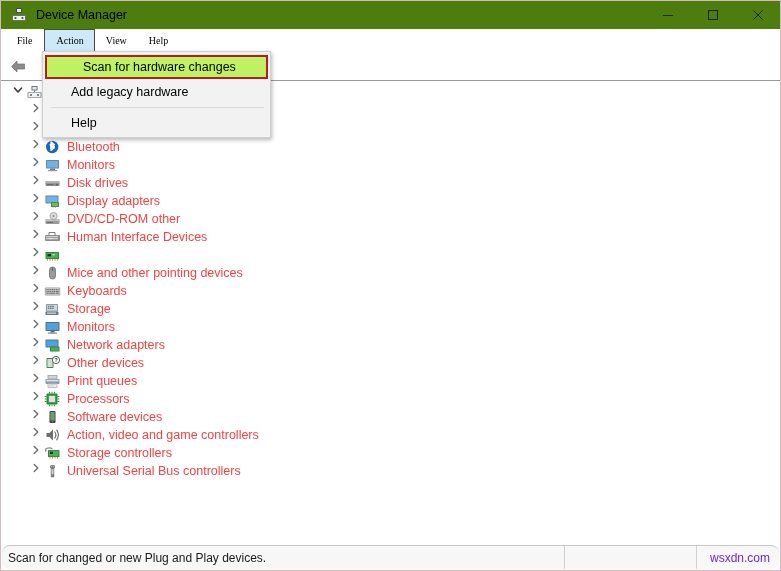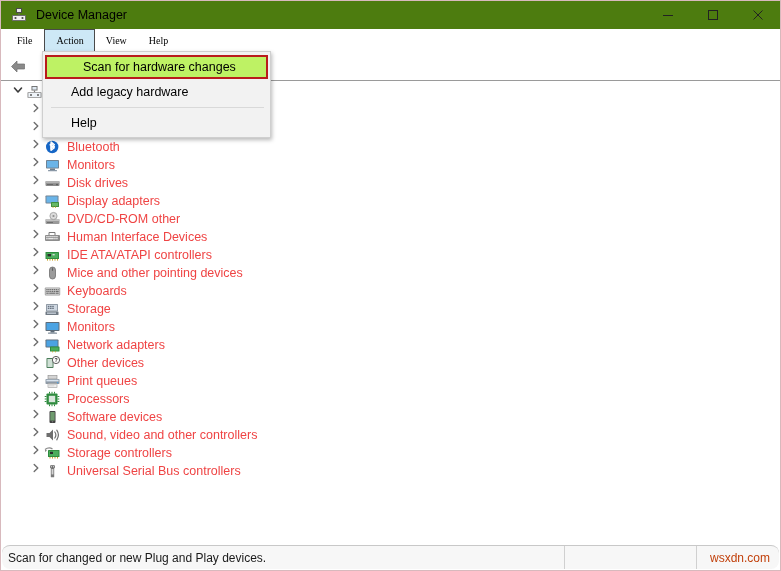--- a/index.html
+++ b/index.html
@@ -222,21 +222,21 @@
     box-sizing: border-box;
     overflow: hidden;
   }
   .sb-pane.p1 { width: 562px; padding-left: 6px; }
   .sb-pane.p2 { width: 132px; border-left: 1px solid #d0d0d0; }
   .sb-pane.p3 {
     flex: 1;
     border-left: 1px solid #d0d0d0;
     justify-content: flex-end;
     padding-right: 9px;
-    color: #c2410c;
+    color: #6d28d9;
   }
 </style>
 </head>
 <body>
 
 <div id="app">
 
   <div class="titlebar">
     <div class="title-icon">
       <svg width="18" height="18" viewBox="0 0 18 18">
@@ -467,21 +467,20 @@
               <rect x="8.5" y="7" width="2.2" height="1.4" fill="#d8d8d8"></rect>
               <g fill="#c9a227">
                 <rect x="3" y="12" width="1" height="1.6"></rect>
                 <rect x="5.5" y="12" width="1" height="1.6"></rect>
                 <rect x="8" y="12" width="1" height="1.6"></rect>
                 <rect x="10.5" y="12" width="1" height="1.6"></rect>
                 <rect x="13" y="12" width="1" height="1.6"></rect>
               </g>
             </svg>
           </div>
-          <div class="row-label">IDE ATA/ATAPI controllers</div>
         </div>
         <div class="tree-row child">
           <div class="twisty">
             <svg width="10" height="10" viewBox="0 0 10 10">
               <path d="M3.2 1.6 L6.8 5 L3.2 8.4" fill="none" stroke="#6d6d6d" stroke-width="1.4" stroke-linecap="round" stroke-linejoin="round"></path>
             </svg>
           </div>
           <div class="row-icon">
             <svg width="17" height="16" viewBox="0 0 17 16">
               <rect x="5.5" y="2" width="6" height="12" rx="3" fill="#9b9b9b" stroke="#6f6f6f" stroke-width="0.8"></rect>
@@ -665,21 +664,21 @@
               <path d="M3.2 1.6 L6.8 5 L3.2 8.4" fill="none" stroke="#6d6d6d" stroke-width="1.4" stroke-linecap="round" stroke-linejoin="round"></path>
             </svg>
           </div>
           <div class="row-icon">
             <svg width="17" height="16" viewBox="0 0 17 16">
               <path d="M2.5 6 L5.5 6 L9 2.5 L9 13.5 L5.5 10 L2.5 10 Z" fill="#6e6e6e"></path>
               <path d="M10.8 5 Q13 8 10.8 11" fill="none" stroke="#6e6e6e" stroke-width="1.2" stroke-linecap="round"></path>
               <path d="M12.8 3.2 Q16 8 12.8 12.8" fill="none" stroke="#6e6e6e" stroke-width="1.2" stroke-linecap="round"></path>
             </svg>
           </div>
-          <div class="row-label">Sound, video and other controllers</div>
+          <div class="row-label">Action, video and game controllers</div>
         </div>
         <div class="tree-row child">
           <div class="twisty">
             <svg width="10" height="10" viewBox="0 0 10 10">
               <path d="M3.2 1.6 L6.8 5 L3.2 8.4" fill="none" stroke="#6d6d6d" stroke-width="1.4" stroke-linecap="round" stroke-linejoin="round"></path>
             </svg>
           </div>
           <div class="row-icon">
             <svg width="17" height="16" viewBox="0 0 17 16">
               <rect x="4" y="5" width="11.5" height="7" rx="0.6" fill="#2e8b3e"></rect>

